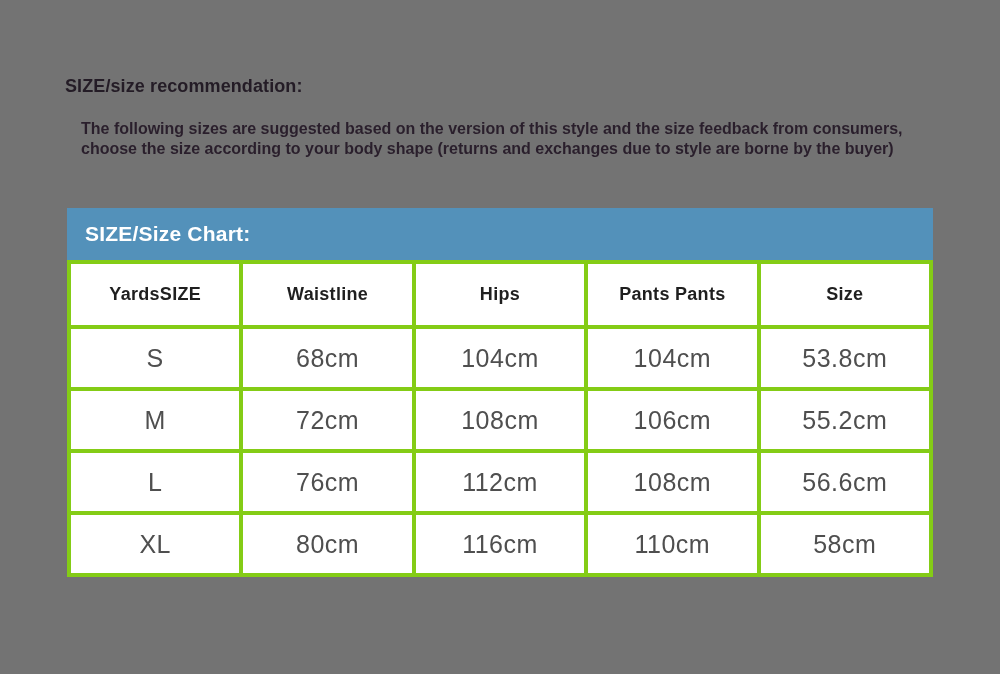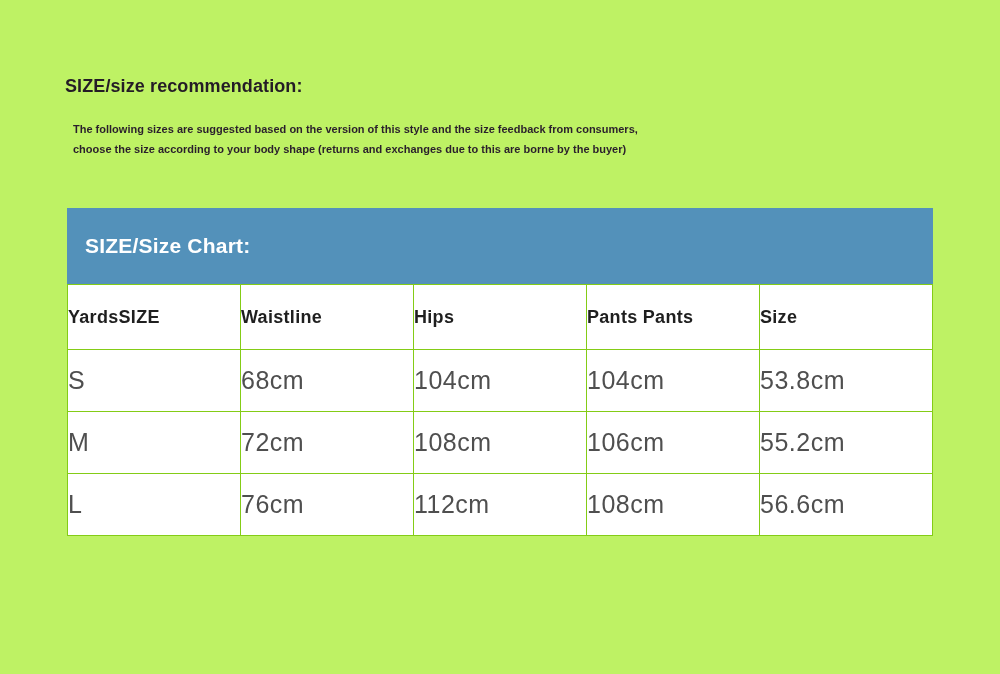--- a/index.html
+++ b/index.html
@@ -3,58 +3,58 @@
 <meta charset="utf-8">
 <style>
   * { margin: 0; padding: 0; box-sizing: border-box; }
   html, body { background: #ffffff; }
   body {
     width: 1000px; height: 674px;
     font-family: "Liberation Sans", sans-serif;
     position: relative;
     overflow: hidden;
   }
-  .page { position: relative; width: 1000px; height: 674px; background: #bef264; }
+  .page { position: relative; width: 1000px; height: 674px; background: #737373; }
 
   .heading {
     position: absolute; left: 65px; top: 76px;
     font-size: 18px; font-weight: bold; color: #241c26;
     letter-spacing: 0.1px;
   }
 
   .intro {
-    position: absolute; left: 73px; top: 119px;
-    font-size: 11px; font-weight: bold; color: #2a1f2c;
+    position: absolute; left: 81px; top: 119px;
+    font-size: 16px; font-weight: bold; color: #2a1f2c;
     line-height: 20px;
   }
   .intro .line { white-space: nowrap; }
 
   .chart {
     position: absolute; left: 67px; top: 208px; width: 866px;
   }
   .chart-title-bar {
-    width: 866px; height: 76px;
+    width: 866px; height: 52px;
     background: #5391ba;
     display: flex; align-items: center;
     padding-left: 18px;
   }
   .chart-title {
     color: #ffffff; font-size: 21px; font-weight: bold;
     letter-spacing: 0.2px;
   }
 
   table.size-table {
     width: 866px;
     border-collapse: collapse;
     table-layout: fixed;
     background: #ffffff;
   }
   .size-table th, .size-table td {
-    border: 1px solid #84cc16;
-    text-align: left;
+    border: 4px solid #84cc16;
+    text-align: center;
     vertical-align: middle;
   }
   .size-table th {
     height: 65px;
     font-size: 18px; font-weight: bold; color: #1f1f1f;
     letter-spacing: 0.3px;
   }
   .size-table td {
     height: 62px;
     font-size: 25px; font-weight: normal; color: #4f4f4f;
@@ -63,21 +63,21 @@
 </style>
 </head>
 <body>
 
 <div class="page">
 
   <div class="heading">SIZE/size recommendation:</div>
 
   <div class="intro">
     <div class="line">The following sizes are suggested based on the version of this style and the size feedback from consumers,</div>
-    <div class="line">choose the size according to your body shape (returns and exchanges due to this are borne by the buyer)</div>
+    <div class="line">choose the size according to your body shape (returns and exchanges due to style are borne by the buyer)</div>
   </div>
 
   <div class="chart">
 
     <div class="chart-title-bar">
       <span class="chart-title">SIZE/Size Chart:</span>
     </div>
 
     <table class="size-table">
       <thead>
@@ -104,18 +104,25 @@
           <td>106cm</td>
           <td>55.2cm</td>
         </tr>
         <tr>
           <td>L</td>
           <td>76cm</td>
           <td>112cm</td>
           <td>108cm</td>
           <td>56.6cm</td>
         </tr>
+        <tr>
+          <td>XL</td>
+          <td>80cm</td>
+          <td>116cm</td>
+          <td>110cm</td>
+          <td>58cm</td>
+        </tr>
       </tbody>
     </table>
 
   </div>
 
 </div>
 
 </body></html>

